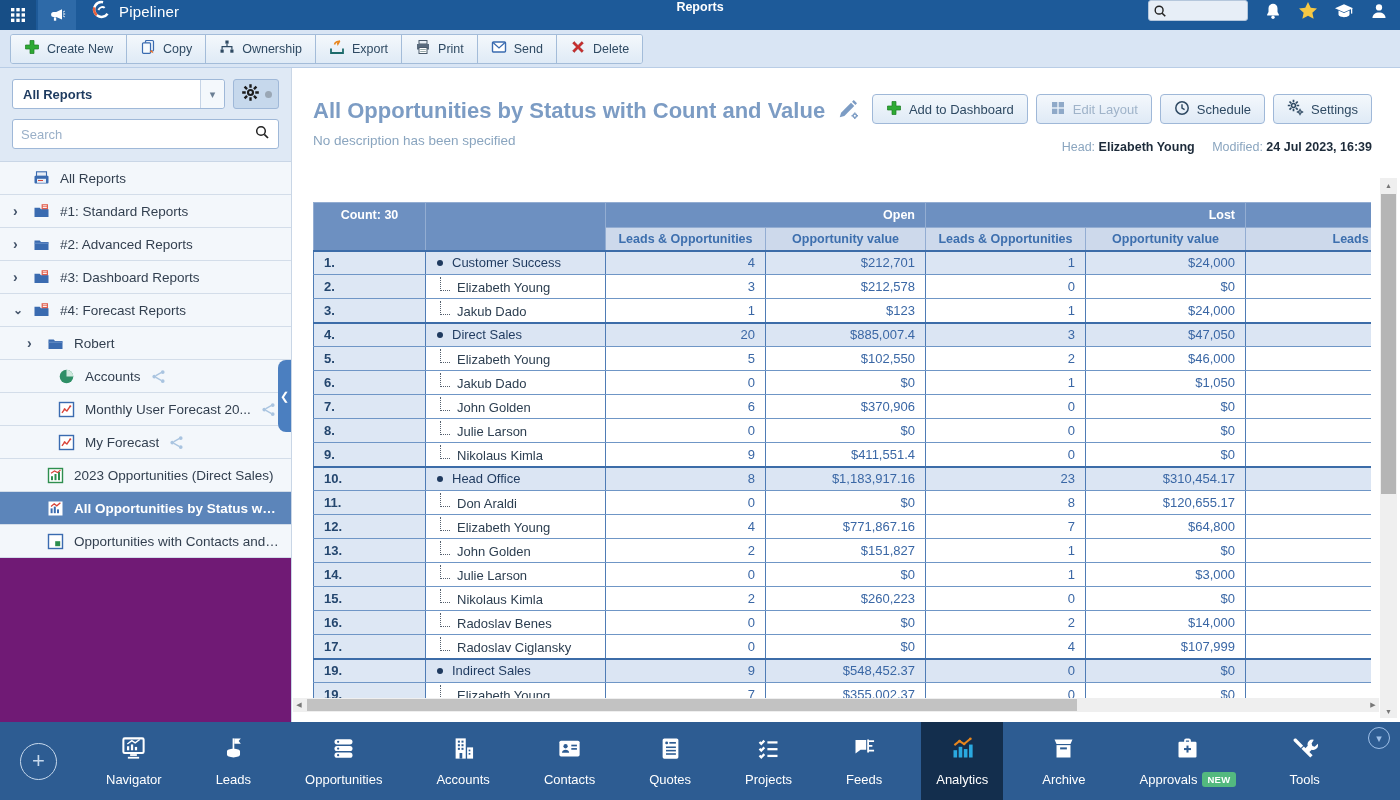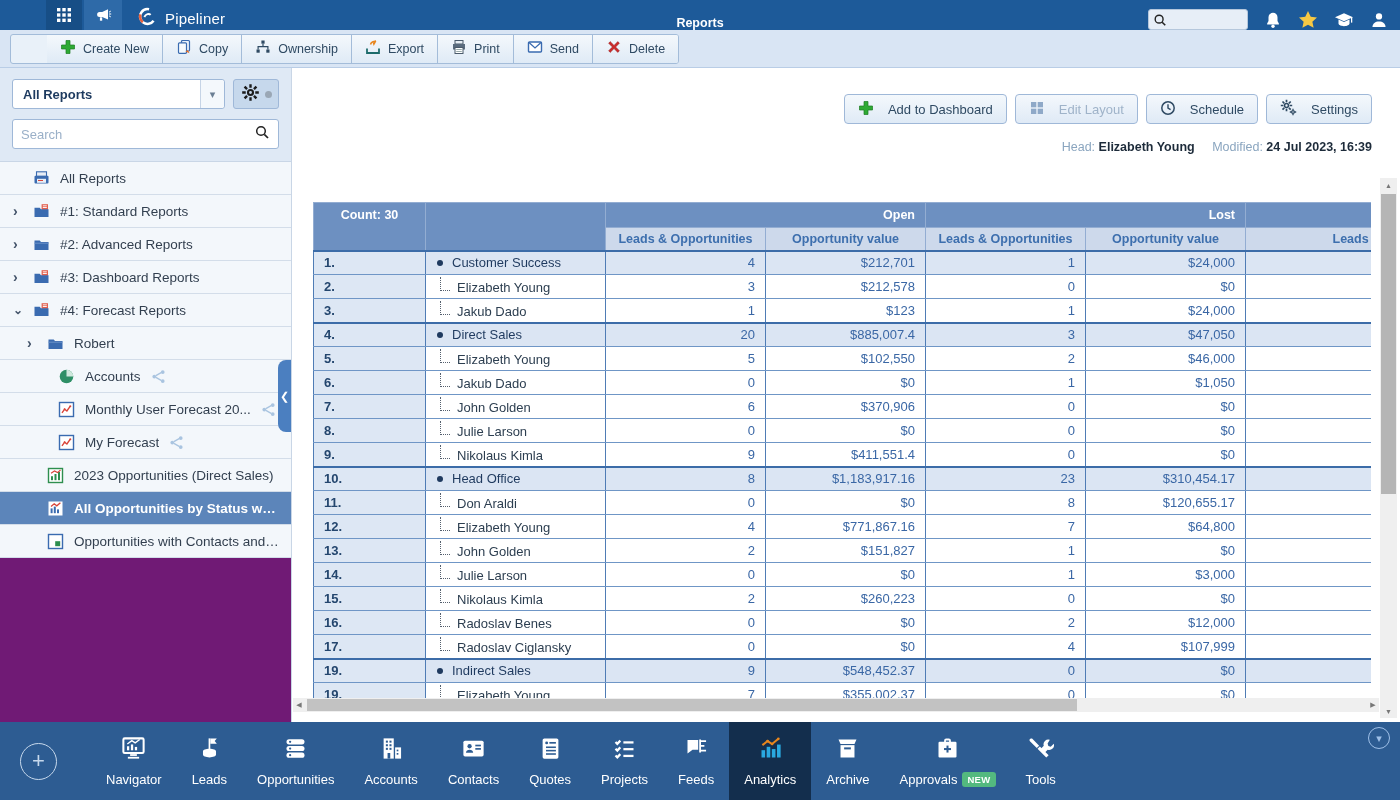--- a/index.html
+++ b/index.html
@@ -1,35 +1,35 @@
 <!DOCTYPE html>
 <html><head>
 <meta charset="utf-8">
 <style>
   * { margin:0; padding:0; box-sizing:border-box; }
   html,body { width:1400px; height:800px; overflow:hidden; background:#fff;
     font-family:"Liberation Sans", sans-serif; }
   .app { position:relative; width:1400px; height:800px; display:flex; flex-direction:column; }
 
   
-  .topbar { height:30px; background:#1d5a99; display:flex; align-items:flex-end; color:#fff; position:relative; flex:0 0 auto;padding-left:46px; }
+  .topbar { height:30px; background:#1d5a99; display:flex; align-items:flex-start; color:#fff; position:relative; flex:0 0 auto; }
   .tile { height:30px; display:flex; align-items:center; justify-content:center; }
   .tile-grid { width:36px; background:#174e86; }
   .tile-mega { width:38px; background:#2e6aa8; margin-left:2px; }
   .logo-wrap { display:flex; align-items:center; margin-left:16px; gap:8px; }
   .logo-text { font-size:15px; color:#fff; letter-spacing:.2px; }
   .topbar-title { position:absolute; left:0; right:0; text-align:center; font-size:12.5px; font-weight:bold; pointer-events:none; }
   .topbar-right { margin-left:auto; display:flex; align-items:center; gap:16px; padding-right:12px; }
   .top-search { width:100px; height:21px; background:#e7eef7; border:1px solid #b5c7dc; border-radius:3px; display:flex; align-items:center; padding:0 4px; gap:3px; }
   .top-search input { border:none; background:transparent; outline:none; width:72px; font-size:11px; color:#223; }
   .icon-16 svg { display:block; }
 
   
   .toolbar { height:38px; background:#d9e5f4; border-bottom:1px solid #b9cde6; display:flex; align-items:center; padding-left:10px; flex:0 0 auto; }
-  .tb-group { display:flex; border:1px solid #a3bcd9; border-radius:3px; overflow:hidden; background:#e9f1f9;padding-left:36px; }
+  .tb-group { display:flex; border:1px solid #a3bcd9; border-radius:3px; overflow:hidden; background:#e9f1f9; }
   .tb-btn { display:flex; align-items:center; gap:7px; height:28px; padding:0 13px; font-size:12.5px; color:#2f4a63;
     background:linear-gradient(#f4f8fc,#dfeaf6); border:none; border-right:1px solid #a3bcd9; cursor:pointer; font-family:inherit; }
   .tb-btn:last-child { border-right:none; }
 
   
   .content { flex:1 1 auto; display:flex; min-height:0; }
 
   
   .sidebar { width:292px; flex:0 0 292px; background:#701a75; border-right:1px solid #c9d6e6; position:relative; }
   .sidebar-top { background:#dfe9f5; padding:11px 12px 12px 12px; border-bottom:1px solid #c9d6e6; }
@@ -58,21 +58,21 @@
 
   .collapse-handle { position:absolute; right:0; top:292px; width:13px; height:72px; background:#4b7fc0; border-radius:8px 0 0 8px; display:flex; align-items:center; justify-content:center; color:#fff; font-size:11px; cursor:pointer; }
 
   
   .main { flex:1; background:#fff; position:relative; min-width:0; }
   .report-header { padding:30px 0 0 21px; }
   .rh-title-row { display:flex; align-items:center; gap:12px; }
   .rh-title { font-size:22px; font-weight:bold; color:#7c9cc4; }
   .rh-desc { margin-top:9px; font-size:13.5px; color:#8aa5bf; }
   .actions { position:absolute; top:26px; right:28px; display:flex; gap:8px; }
-  .act-btn { display:flex; align-items:center; gap:14px; height:30px; padding:0 13px; font-size:13px; color:#2f4a63;
+  .act-btn { display:flex; align-items:center; gap:7px; height:30px; padding:0 13px; font-size:13px; color:#2f4a63;
     background:linear-gradient(#f4f8fc,#dfeaf6); border:1px solid #9fb8d8; border-radius:4px; cursor:pointer; font-family:inherit; }
   .act-btn.disabled { color:#9fb3c9; cursor:default; }
   .meta { position:absolute; top:72px; right:28px; font-size:12.5px; color:#8aa5bf; }
   .meta b { color:#1d2b3a; font-weight:bold; }
   .meta .sep { display:inline-block; width:14px; }
 
   
   .table-wrap { position:absolute; left:21px; top:134px; width:1058px; height:504px; overflow:hidden; }
   table.rpt { border-collapse:collapse; table-layout:fixed; width:1240px; }
   table.rpt col.c-num { width:112px; } table.rpt col.c-name { width:180px; }
@@ -97,21 +97,21 @@
   .vscroll .arr { height:14px; display:flex; align-items:center; justify-content:center; font-size:7px; color:#777; }
   .vscroll .thumb { position:absolute; top:16px; left:1px; width:15px; height:300px; background:#b5b5b5; }
   .vscroll .arr.down { position:absolute; bottom:0; width:100%; }
   .hscroll { position:absolute; left:1px; bottom:10px; height:14px; width:1086px; background:#efefef; display:flex; align-items:center; }
   .hscroll .arr { width:12px; text-align:center; font-size:7px; color:#777; }
   .hscroll .thumb { height:12px; width:770px; background:#c2c2c2; margin-left:2px; }
 
   
   .bottomnav { height:78px; flex:0 0 78px; background:#2d5c92; display:flex; align-items:stretch; position:relative; }
   .plus-btn { align-self:center; margin-left:20px; width:37px; height:37px; border-radius:50%; border:1.6px solid #c6d8ec; color:#c6d8ec; font-size:22px; font-weight:300; display:flex; align-items:center; justify-content:center; cursor:pointer; background:transparent; }
-  .nav-items { display:flex; margin-left:34px; }
+  .nav-items { display:flex; margin-left:34px;gap:24px; }
   .nav-item { display:flex; flex-direction:column; align-items:center; justify-content:center; gap:6px; padding:0 15px; cursor:pointer; }
   .nav-item .nlabel { color:#fff; font-size:13px; display:flex; align-items:center; gap:5px; }
   .nav-item.selected { background:#132e4d; }
   .badge { background:#53b97f; color:#fff; font-size:9.5px; font-weight:bold; border-radius:3px; padding:2px 5px; letter-spacing:.3px; }
   .nav-chev { position:absolute; top:5px; right:10px; width:22px; height:22px; border-radius:50%; border:1.5px solid #9fc0e8; color:#9fc0e8; display:flex; align-items:center; justify-content:center; font-size:11px; cursor:pointer; }
 </style>
 </head>
 <body>
 
 <div class="app">
@@ -434,20 +434,36 @@
                 <rect x="8.2" y="8.2" width="5" height="5" fill="#2e8f4f"></rect>
               </svg>
             </span>
             <span class="tlabel">Opportunities with Contacts and ...</span>
           </div>
         </div>
       <div class="collapse-handle">❮</div>
     </aside>
 
     <main class="main">
+      <div class="report-header">
+        <div class="rh-title-row">
+          <h1 class="rh-title">All Opportunities by Status with Count and Value</h1>
+          <span>
+            <svg width="22" height="22" viewBox="0 0 20 20">
+                <path d="M2.5 17.5l1.2-4.2 9-9 3 3-9 9z" fill="#7c9cc4"></path>
+                <path d="M13.7 3.3l1.5-1.5 3 3-1.5 1.5z" fill="#7c9cc4"></path>
+                <g stroke="#7c9cc4" stroke-width="1.3">
+                  <circle cx="16.2" cy="16.2" r="1.6" fill="none"></circle>
+                  <path d="M16.2 13.2v1.2M16.2 17.9v1.2M13.2 16.2h1.2M17.9 16.2h1.2"></path>
+                </g>
+              </svg>
+          </span>
+        </div>
+        <div class="rh-desc">No description has been specified</div>
+      </div>
       <div class="actions">
           <button class="act-btn">
             <span class="ticon-any"><svg width="16" height="16" viewBox="0 0 16 16">
                 <path d="M6 1.5h4V6h4.5v4H10v4.5H6V10H1.5V6H6z" fill="#2eaa33" stroke="#1c7d22" stroke-width=".7"></path>
               </svg></span>
             <span>Add to Dashboard</span>
           </button>
           <button class="act-btn disabled">
             <span class="ticon-any"><svg width="16" height="16" viewBox="0 0 16 16" fill="#8fa9c8">
                 <rect x="2" y="2" width="5.3" height="5.3"></rect>
@@ -647,21 +663,21 @@
                 <td class="val">0</td>
                 <td class="val">$0</td>
                 <td class="val"></td>
               </tr>
               <tr>
                 <td class="num">16.</td>
                 <td class="name"><span class="twig"></span><span>Radoslav Benes</span></td>
                 <td class="val">0</td>
                 <td class="val">$0</td>
                 <td class="val">2</td>
-                <td class="val">$12,000</td>
+                <td class="val">$14,000</td>
                 <td class="val"></td>
               </tr>
               <tr>
                 <td class="num">17.</td>
                 <td class="name"><span class="twig"></span><span>Radoslav Ciglansky</span></td>
                 <td class="val">0</td>
                 <td class="val">$0</td>
                 <td class="val">4</td>
                 <td class="val">$107,999</td>
                 <td class="val"></td>

